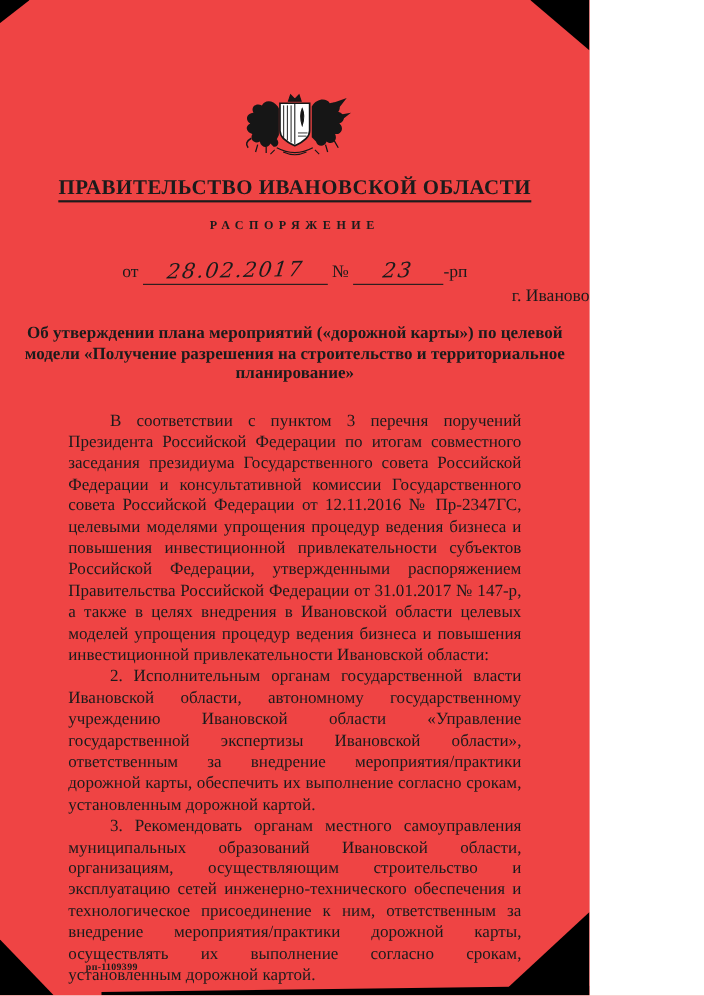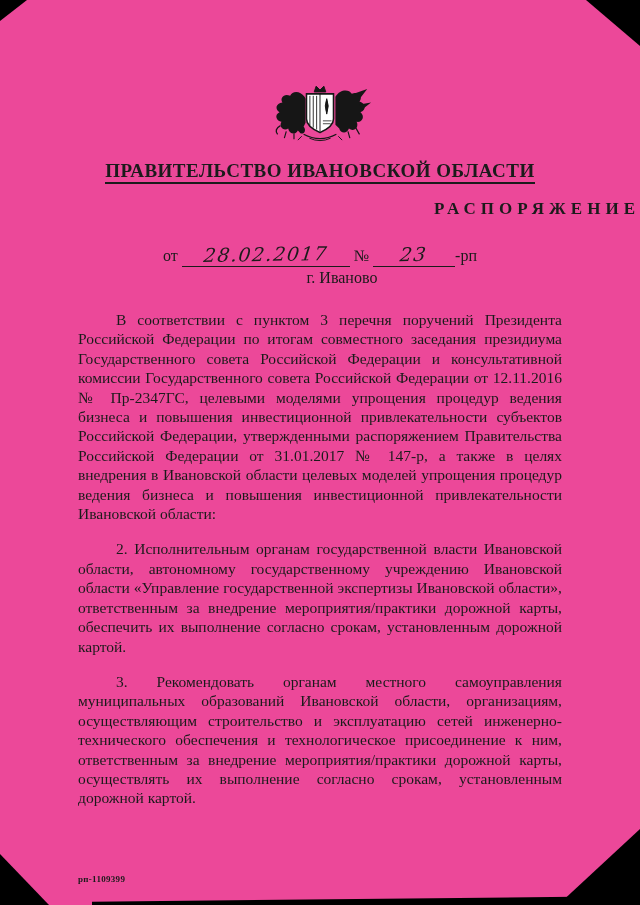--- a/index.html
+++ b/index.html
@@ -1,51 +1,51 @@
 <!DOCTYPE html>
 <html><head>
 <meta charset="utf-8">
 <style>
   html,body{margin:0;padding:0;background:#ffffff;}
   .page{
     position:relative;
-    width:640px;height:905px;
-    background:#ec4899;
+    width:536px;height:905px;
+    background:#ef4444;
     color:#1b1b1b;
     font-family:"Liberation Serif", serif;
     overflow:hidden;
   }
   
   .corner{position:absolute;background:#000;}
   .c-tl{top:0;left:0;width:27px;height:21px;clip-path:polygon(0 0,100% 0,0 100%);}
   .c-tr{top:0;right:0;width:54px;height:46px;clip-path:polygon(0 0,100% 0,100% 100%);}
   .c-bl{bottom:0;left:0;width:49px;height:51px;clip-path:polygon(0 0,0 100%,100% 100%);}
   .c-br{bottom:0;right:0;width:82px;height:76px;clip-path:polygon(100% 0,100% 100%,0 100%);}
   .bottom-strip{position:absolute;bottom:0;left:92px;right:0;height:9px;background:#000;
     clip-path:polygon(0 65%,100% 0,100% 100%,0 100%);}
 
   .emblem{display:block;margin:83px auto 0;}
 
   .authority{margin-top:9px;text-align:center;font-weight:bold;font-size:19px;letter-spacing:.5px;}
   .authority span{border-bottom:2px solid #1b1b1b;padding-bottom:1px;}
-  .doctype{margin-top:17px;text-align:right;font-weight:bold;font-size:17px;letter-spacing:5px;}
+  .doctype{margin-top:17px;text-align:center;font-weight:bold;font-size:11px;letter-spacing:5px;}
 
   .meta{margin-top:26px;text-align:center;font-size:16px;white-space:nowrap;}
   .slot{display:inline-block;border-bottom:1.5px solid #1b1b1b;text-align:center;line-height:1;padding-bottom:2px;vertical-align:baseline;}
   .slot-date{min-width:168px;}
   .slot-num{min-width:82px;}
   .hand{display:inline-block;font-style:italic;font-size:19px;letter-spacing:1.5px;
     transform:skewX(-8deg) rotate(-1deg);font-family:"DejaVu Serif",serif;}
-  .city{text-align:center;font-size:16px;margin-top:2px;margin-left:44px;}
+  .city{text-align:right;font-size:16px;margin-top:2px;margin-left:44px;}
 
   .title{margin:15px auto 0;width:524px;text-align:center;font-weight:bold;
     font-size:15.5px;line-height:18.5px;}
 
   .body{margin:23px 62px 0 62px;text-align:justify;font-size:15.5px;line-height:19.4px;}
-  .body p{margin:16px;text-indent:38px;}
+  .body p{margin:0;text-indent:38px;}
 
   .doccode{position:absolute;left:78px;bottom:21px;font-size:9px;letter-spacing:.3px;font-weight:bold;}
 </style>
 </head>
 <body>
 
 <div class="page">
 
   <div class="corner c-tl"></div>
   <div class="corner c-tr"></div>
@@ -90,20 +90,21 @@
   <div class="doctype">РАСПОРЯЖЕНИЕ</div>
 
   <div class="meta">
     <span>от</span>
     <span class="slot slot-date"><span class="hand">28.02.2017</span></span>
     <span>№</span>
     <span class="slot slot-num"><span class="hand">23</span></span><span>-рп</span>
   </div>
   <div class="city">г. Иваново</div>
 
+  <div class="title">Об утверждении плана мероприятий («дорожной карты») по целевой модели «Получение разрешения на строительство и территориальное планирование»</div>
 
   <div class="body">
     <p>В соответствии с пунктом 3 перечня поручений Президента Российской Федерации по итогам совместного заседания президиума Государственного совета Российской Федерации и консультативной комиссии Государственного совета Российской Федерации от 12.11.2016 № Пр-2347ГС, целевыми моделями упрощения процедур ведения бизнеса и повышения инвестиционной привлекательности субъектов Российской Федерации, утвержденными распоряжением Правительства Российской Федерации от 31.01.2017 № 147-р, а также в целях внедрения в Ивановской области целевых моделей упрощения процедур ведения бизнеса и повышения инвестиционной привлекательности Ивановской области:</p>
     <p>2. Исполнительным органам государственной власти Ивановской области, автономному государственному учреждению Ивановской области «Управление государственной экспертизы Ивановской области», ответственным за внедрение мероприятия/практики дорожной карты, обеспечить их выполнение согласно срокам, установленным дорожной картой.</p>
     <p>3. Рекомендовать органам местного самоуправления муниципальных образований Ивановской области, организациям, осуществляющим строительство и эксплуатацию сетей инженерно-технического обеспечения и технологическое присоединение к ним, ответственным за внедрение мероприятия/практики дорожной карты, осуществлять их выполнение согласно срокам, установленным дорожной картой.</p>
   </div>
 
   <div class="doccode">рп-1109399</div>
 
 </div>

